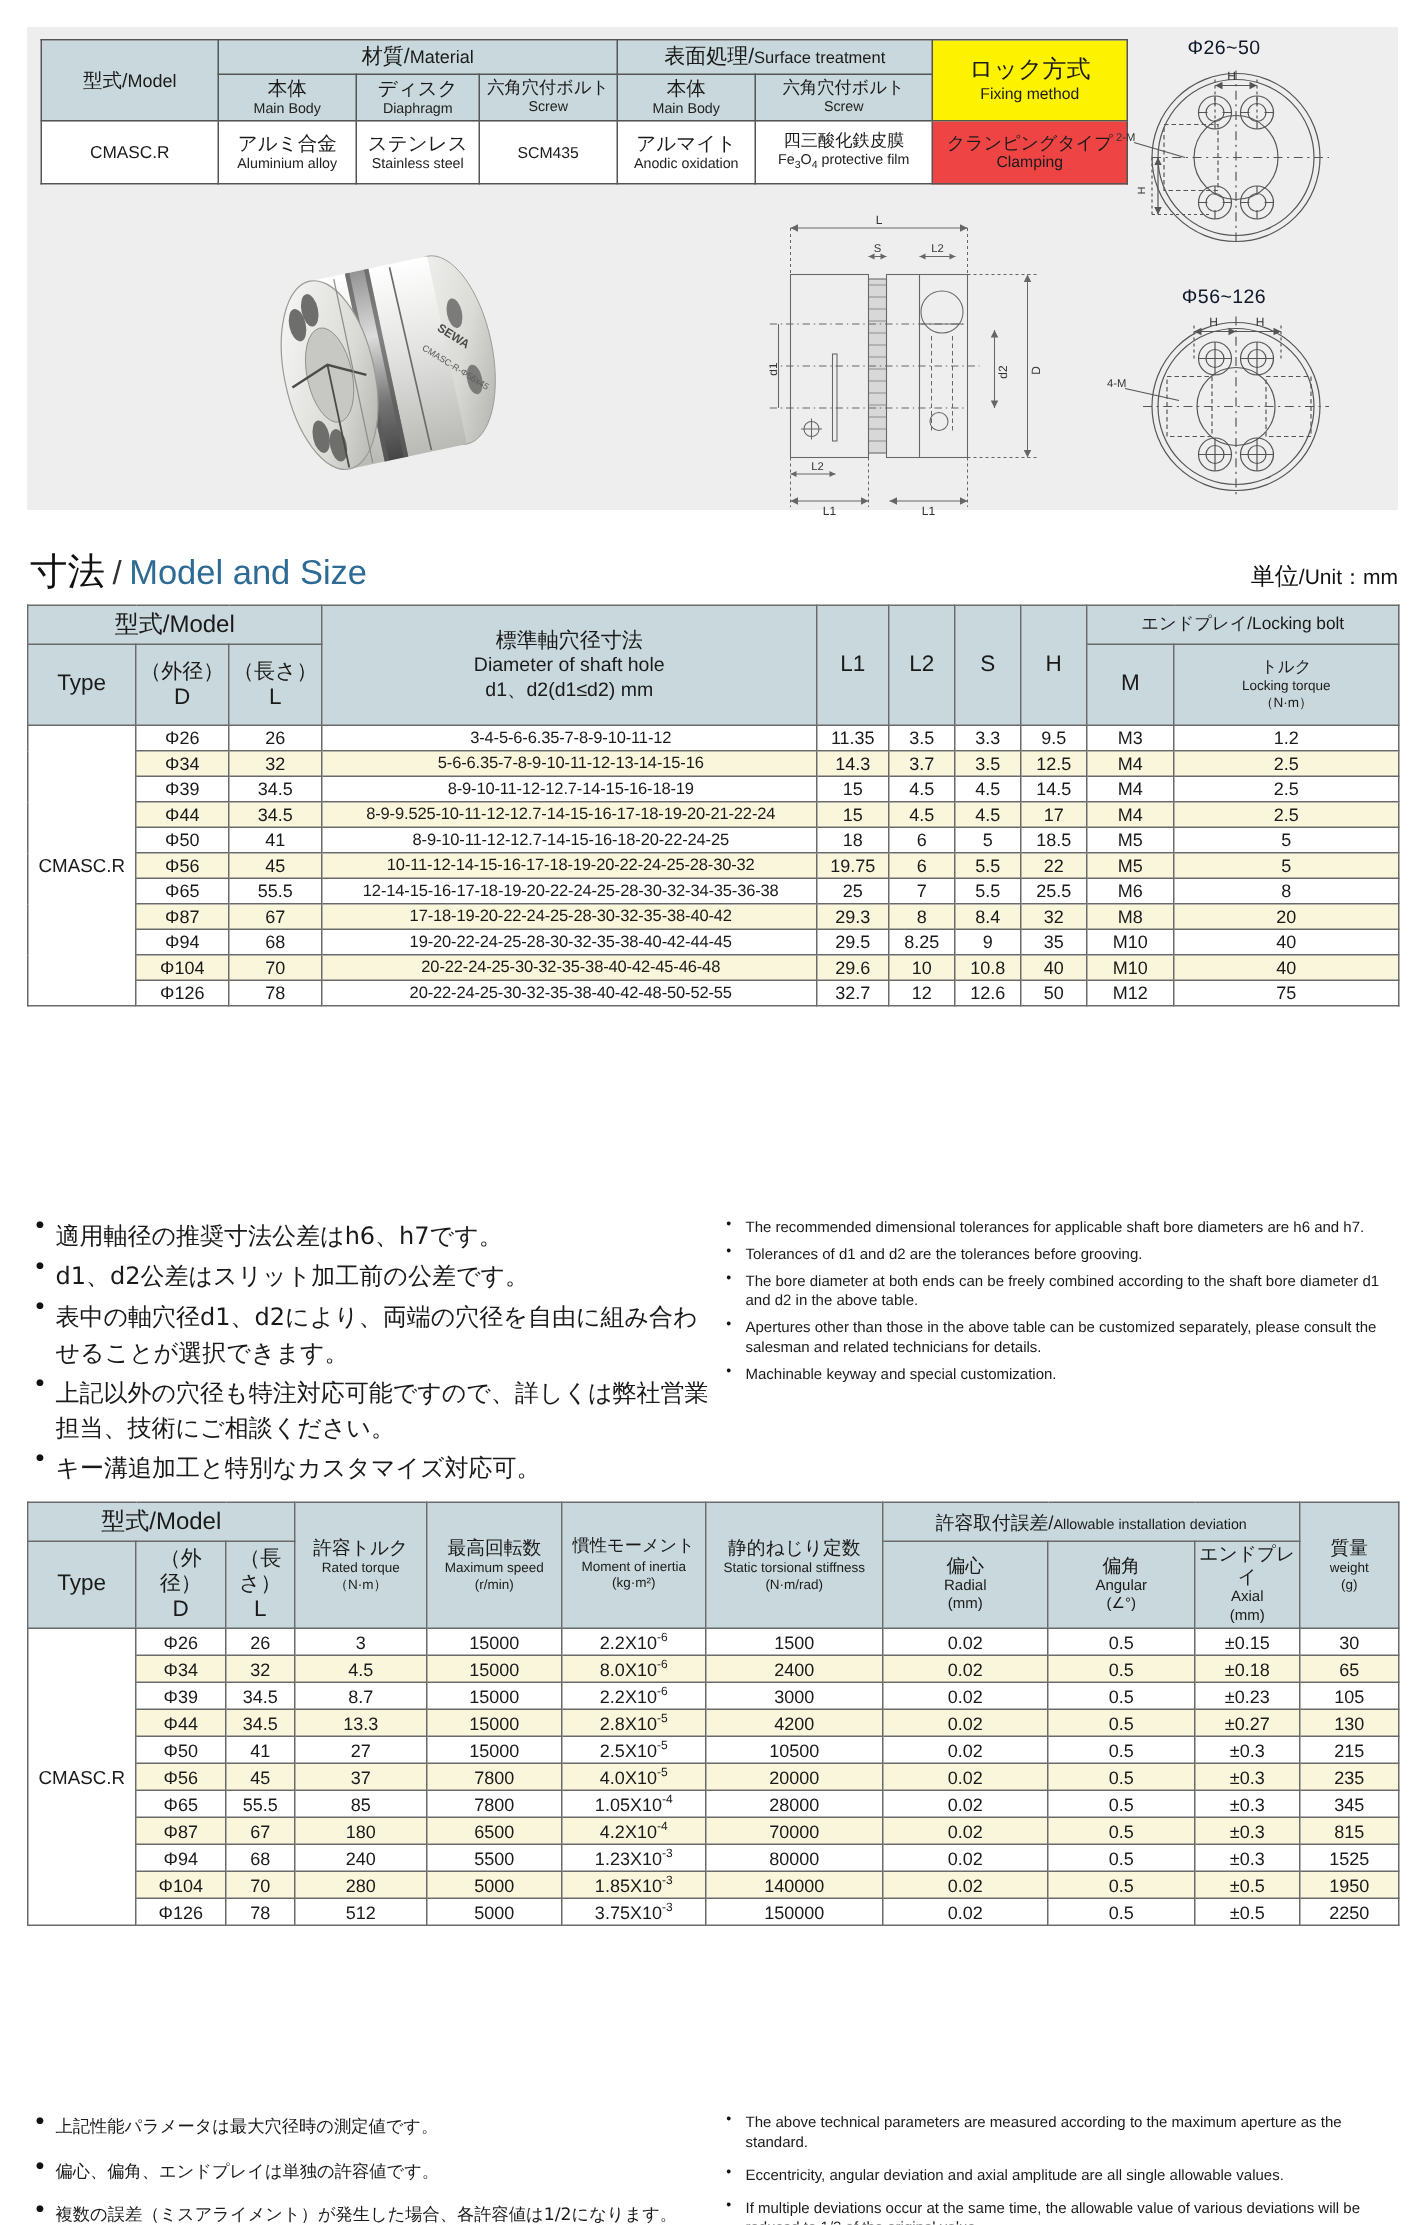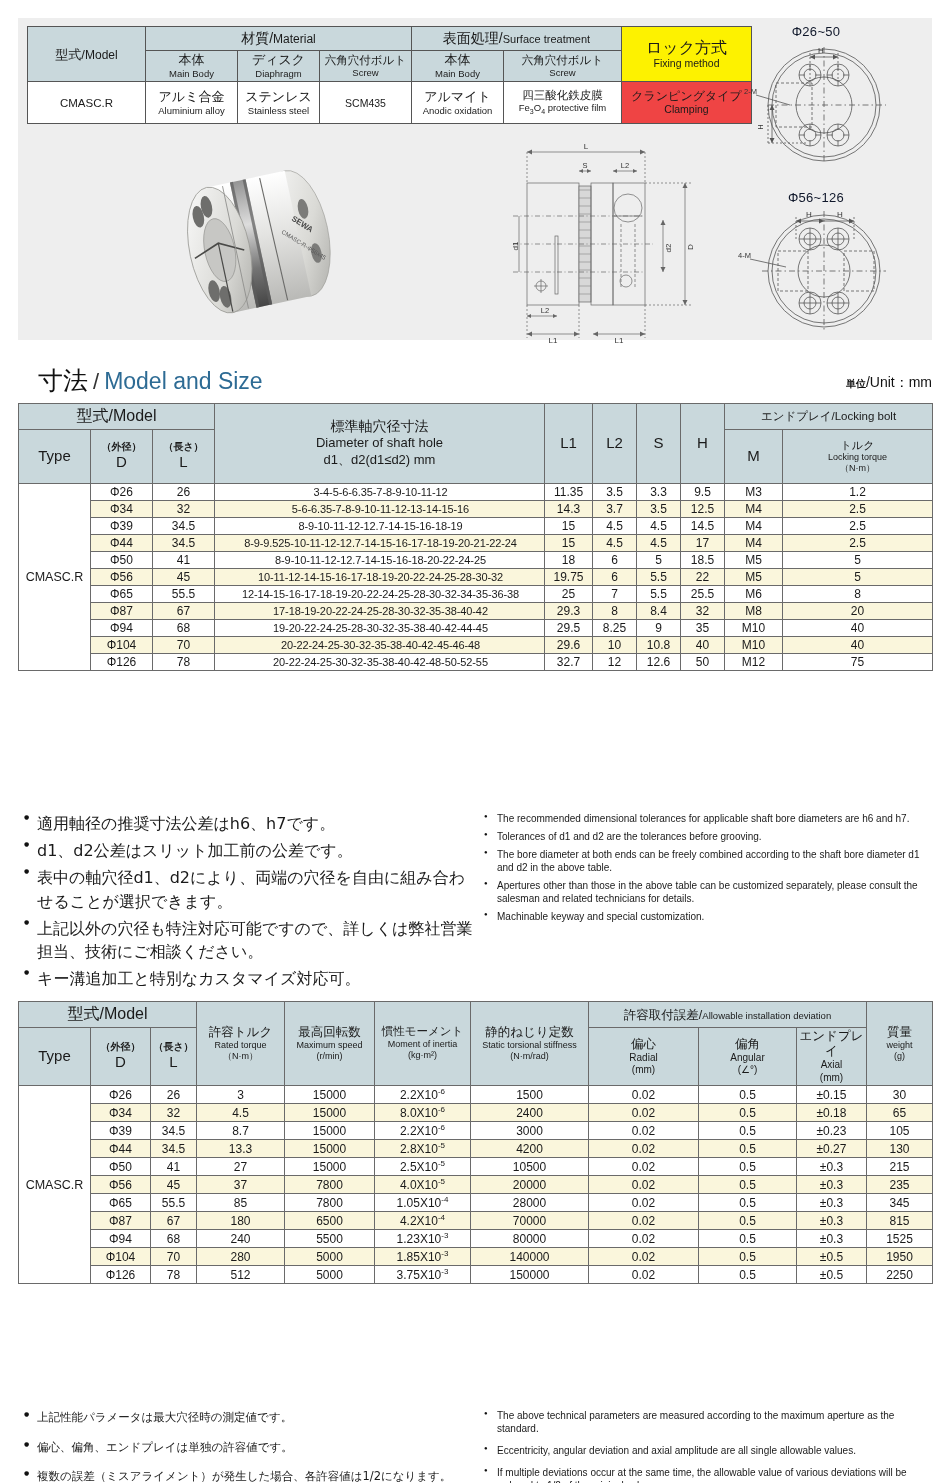--- a/index.html
+++ b/index.html
@@ -67,21 +67,21 @@
     font-size: 25px; color: #111; font-weight: 500;
     font-family: "DejaVu Sans", "Liberation Sans", sans-serif;
     vertical-align: baseline;
   }
   .sect-title .t-sl { font-size: 22px; color: #333; padding: 0 5px; vertical-align: baseline;}
   .sect-title .t-en { font-size: 23px; color: #2d6b94; vertical-align: baseline; }
 
   .unit-label {
     position: absolute; right: 18px; font-size: 14px; color: #111; white-space: nowrap;
   }
-  .unit-label .u-jp { font-size: 10px; font-weight: bold; }
+  .unit-label .u-jp { font-size: 16px; }
 
   
   table.dt {
     border-collapse: collapse;
     table-layout: fixed;
     background: #fff;
   }
   table.dt td, table.dt th {
     border: 1px solid #6a6a6a;
     text-align: center;
@@ -89,21 +89,21 @@
     font-weight: normal;
     padding: 1px 2px;
   }
   table.dt thead td { background: #c9d8dc; }
   table.dt tbody tr.alt td { background: #faf6dc; }
   .hd-jp { font-size: 12.5px; display: block; line-height: 1.2; }
   .hd-jp-sm { font-size: 11px; display: block; line-height: 1.2; }
   .hd-en { font-size: 9px; display: block; line-height: 1.25; color: #1a1a1a; }
   .hd-en-b { font-size: 13px; display: block; line-height: 1.3; }
   .hd-big { font-size: 15px; display: block; line-height: 1.25; }
-  .hd-paren { font-size: 10px; display: block; line-height: 1.2; font-weight: bold; }
+  .hd-paren { font-size: 14px; display: block; line-height: 1.2; }
   .cellnum { font-size: 12px; }
   .bore { font-size: 11px; text-align: center; padding-left: 4px !important; letter-spacing: -0.1px; }
   .typecell { font-size: 12.5px; }
   .sup { font-size: 8px; vertical-align: super; }
 
   
   .notes { position: absolute; }
   .notes ul { list-style: none; margin: 0; padding: 0; }
   .notes li {
     position: relative; padding-left: 13px; margin-bottom: 3px;
@@ -437,21 +437,21 @@
         <text x="180" y="109" font-size="8" fill="#333" text-anchor="middle" transform="rotate(-90 180 109)" font-family="'Liberation Sans',sans-serif">D</text>
         <text x="158" y="110" font-size="8" fill="#333" text-anchor="middle" transform="rotate(-90 158 110)" font-family="'Liberation Sans',sans-serif">d2</text>
         <text x="5" y="108" font-size="8" fill="#333" text-anchor="middle" transform="rotate(-90 5 108)" font-family="'Liberation Sans',sans-serif">d1</text>
         <text x="40" y="205" font-size="8" fill="#333" text-anchor="middle" font-family="'Liberation Sans',sans-serif">L1</text>
         <text x="106" y="205" font-size="8" fill="#333" text-anchor="middle" font-family="'Liberation Sans',sans-serif">L1</text>
         <text x="32" y="175" font-size="7.5" fill="#333" text-anchor="middle" font-family="'Liberation Sans',sans-serif">L2</text>
       </svg>
     </div>
   </div>
 
-  <div class="sect-title" style="left:38px; top:364px;">
+  <div class="sect-title" style="left:20px; top:364px;">
     <span class="t-jp">寸法</span><span class="t-sl">/</span><span class="t-en">Model and Size</span>
   </div>
   <div class="unit-label" style="top:374px;">
     <span class="u-jp">単位</span><span>/</span><span>Unit：mm</span>
   </div>
 
   <div style="position:absolute; left:18px; top:403px;">
     <table class="dt" style="width:914px;">
       <colgroup>
         <col style="width:72px">

